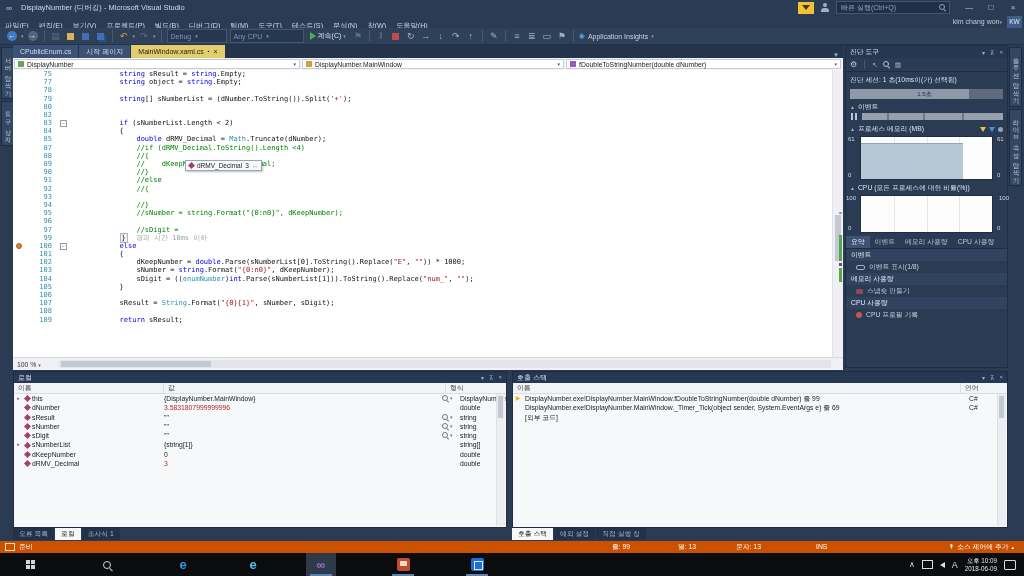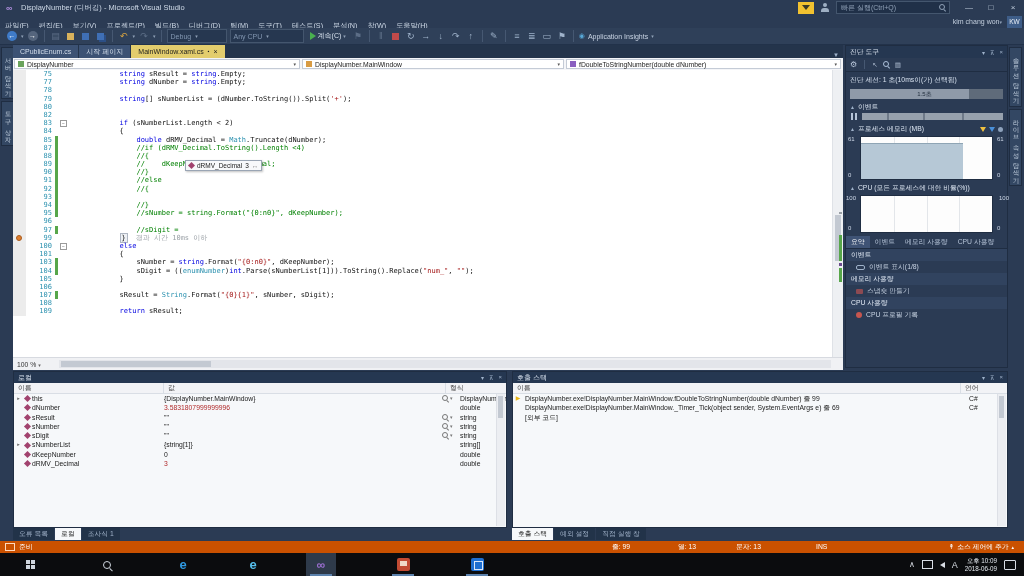--- a/index.html
+++ b/index.html
@@ -48,21 +48,21 @@
   .dtab{height:13px;line-height:13px;padding:0 7px;background:#3c5274;color:#d3deeb;margin-right:1px;white-space:nowrap;display:flex;align-items:center;gap:4px;}
   .dtab.active{background:#e3cd6d;color:#1e1e1e;}
   #tab-list-caret{margin-left:auto;margin-right:4px;color:#9fb2ca;font-size:6px;}
   
   #navbar{left:13px;top:58px;width:830px;height:12px;background:#f4f5f8;display:flex;align-items:center;border-bottom:1px solid #d4d8df;}
   .nav-drop{height:10px;background:#fff;border:1px solid #c4cbd6;display:flex;align-items:center;font-size:6.8px;color:#222;padding:0 3px;gap:3px;box-sizing:border-box;}
   .nav-drop .caret{color:#555;margin-left:auto;}
   .nicon{width:6px;height:6px;display:inline-block;}
   
   #codearea{left:13px;top:70px;width:830px;height:287px;background:#ffffff;overflow:hidden;}
-  .cl{display:flex;height:8.2px;line-height:8.2px;font-size:7px;}
+  .cl{display:flex;height:8.2px;line-height:8.2px;font-size:7px;align-items:flex-end;}
   .clm{width:13px;background:#ececec;position:relative;flex:none;}
   .bpdot{position:absolute;left:3px;top:1px;width:6px;height:6px;border-radius:50%;background:#e08030;border:1px solid #a85c20;box-sizing:border-box;}
   .cln{width:26px;flex:none;text-align:right;color:#2b91af;font-family:"DejaVu Sans Mono",monospace;padding-right:3px;}
   .clb{width:3px;flex:none;}
   .clb.on{background:#57a64a;}
   .clf{width:11px;flex:none;text-align:center;color:#777;font-size:5px;}
   .clf .fb{display:inline-block;width:5px;height:5px;border:1px solid #9a9a9a;line-height:4px;font-size:5px;margin-top:1px;background:#fff;color:#555;}
   .clc{flex:1;white-space:pre;font-family:"DejaVu Sans Mono",monospace;color:#111;}
   .tk-k{color:#0000e0;} .tk-t{color:#2b91af;} .tk-s{color:#a31515;} .tk-c{color:#008000;} .tk-p{color:#111;}
   .curbox{border:1px solid #aeb6c2;background:#edf0f4;padding:0 1px;color:#111;}
@@ -321,21 +321,21 @@
           <span class="cln">75</span>
           <span class="clb"></span>
           <span class="clf"></span>
           <span class="clc"><span class="tk-p">            </span><span class="tk-k">string</span><span class="tk-p"> sResult = </span><span class="tk-k">string</span><span class="tk-p">.Empty;</span></span>
         </div>
         <div class="cl">
           <span class="clm"></span>
           <span class="cln">77</span>
           <span class="clb"></span>
           <span class="clf"></span>
-          <span class="clc"><span class="tk-p">            </span><span class="tk-k">string</span><span class="tk-p"> dNumber = </span><span class="tk-k">string</span><span class="tk-p">.Empty;</span></span>
+          <span class="clc"><span class="tk-p">            </span><span class="tk-k">string</span><span class="tk-p"> object = </span><span class="tk-k">string</span><span class="tk-p">.Empty;</span></span>
         </div>
         <div class="cl">
           <span class="clm"></span>
           <span class="cln">78</span>
           <span class="clb"></span>
           <span class="clf"></span>
           <span class="clc"></span>
         </div>
         <div class="cl">
           <span class="clm"></span>
@@ -471,20 +471,27 @@
           <span class="clb"></span>
           <span class="clf"><span class="fb">−</span></span>
           <span class="clc"><span class="tk-p">            </span><span class="tk-k">else</span></span>
         </div>
         <div class="cl">
           <span class="clm"></span>
           <span class="cln">101</span>
           <span class="clb"></span>
           <span class="clf"></span>
           <span class="clc"><span class="tk-p">            {</span></span>
+        </div>
+        <div class="cl">
+          <span class="clm"></span>
+          <span class="cln">102</span>
+          <span class="clb"></span>
+          <span class="clf"></span>
+          <span class="clc"><span class="tk-p">                dKeepNumber = </span><span class="tk-k">double</span><span class="tk-p">.Parse(sNumberList[0].ToString().Replace(</span><span class="tk-s">"E"</span><span class="tk-p">, </span><span class="tk-s">""</span><span class="tk-p">)) * 1000;</span></span>
         </div>
         <div class="cl">
           <span class="clm"></span>
           <span class="cln">103</span>
           <span class="clb on"></span>
           <span class="clf"></span>
           <span class="clc"><span class="tk-p">                sNumber = </span><span class="tk-k">string</span><span class="tk-p">.Format(</span><span class="tk-s">"{0:n0}"</span><span class="tk-p">, dKeepNumber);</span></span>
         </div>
         <div class="cl">
           <span class="clm"></span>

